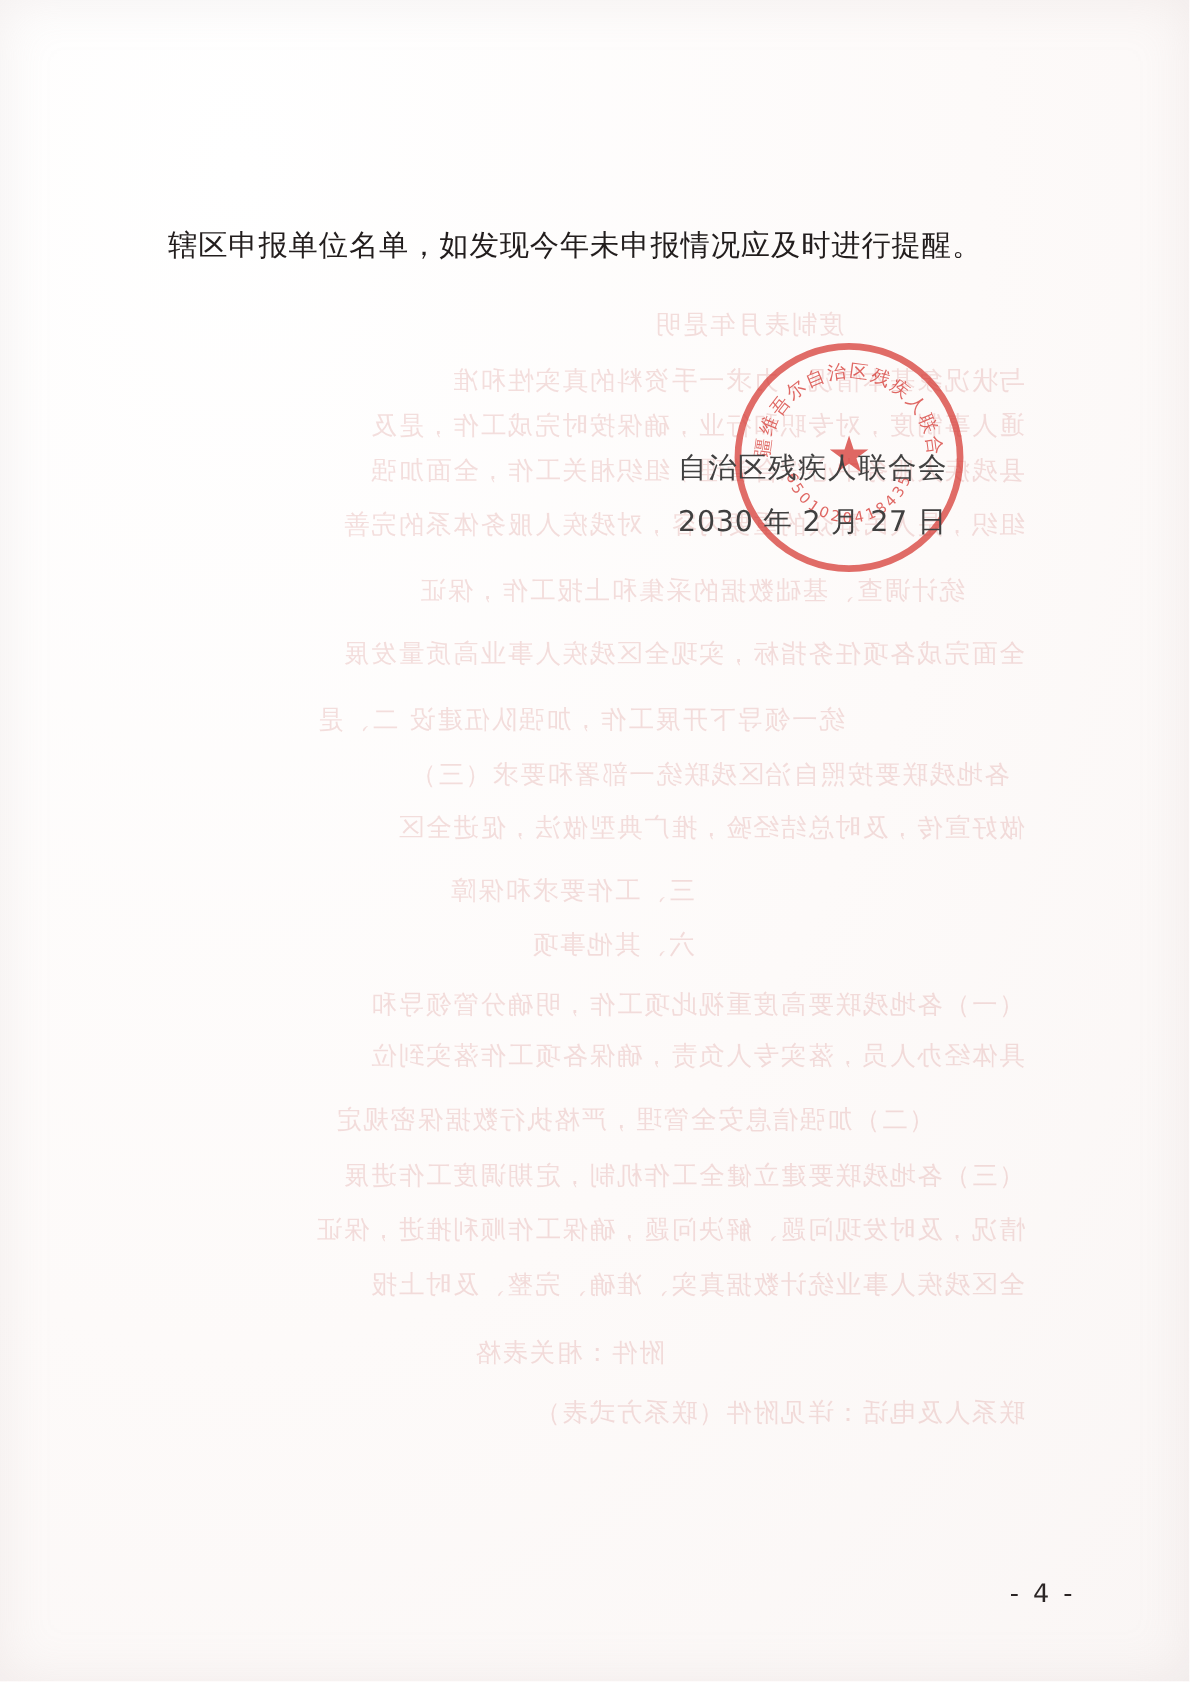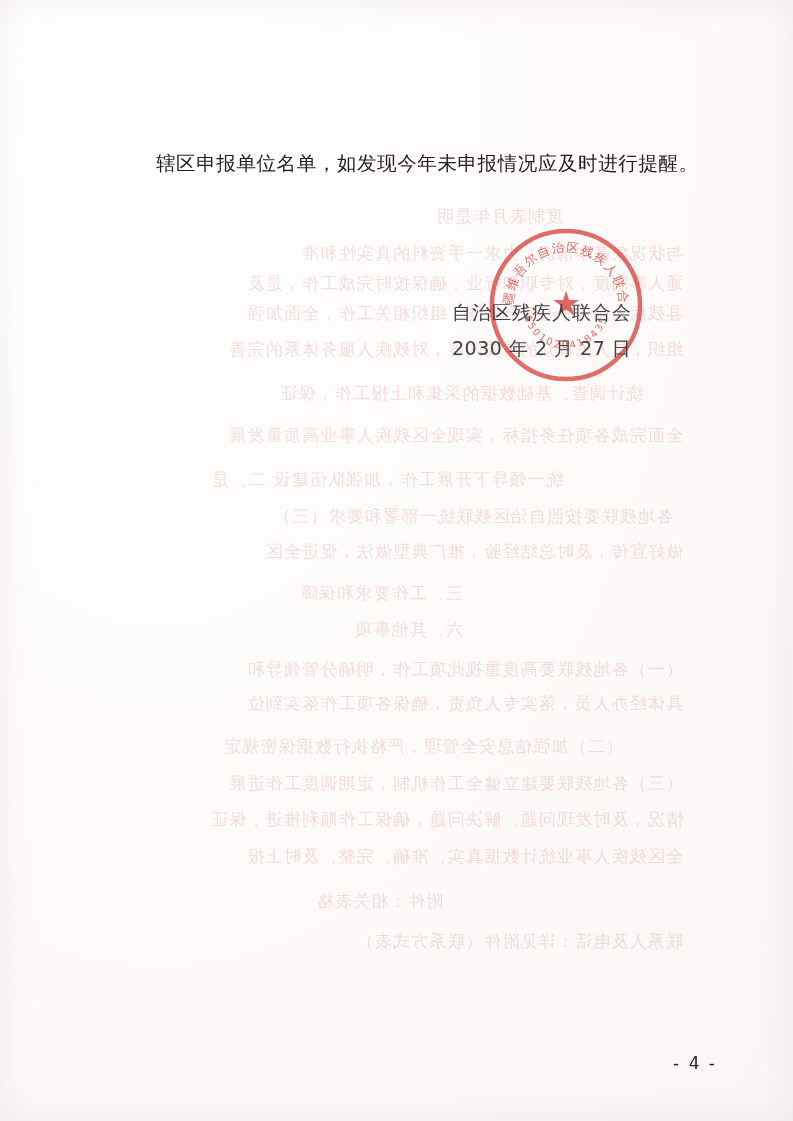--- a/index.html
+++ b/index.html
@@ -37,21 +37,20 @@
   .body-line {
     position: absolute;
     left: 112px;
     top: 150px;
     width: 600px;
     font-family: "DejaVu Sans", "Liberation Sans", sans-serif;
     font-size: 19.5px;
     letter-spacing: 0.6px;
     color: #221d1d;
     white-space: nowrap;
-    margin-left: 44px;
   }
 
   
   .signature {
     position: absolute;
     left: 452px;
     top: 294px;
     font-size: 19px;
     letter-spacing: 1px;
     color: #404040;

